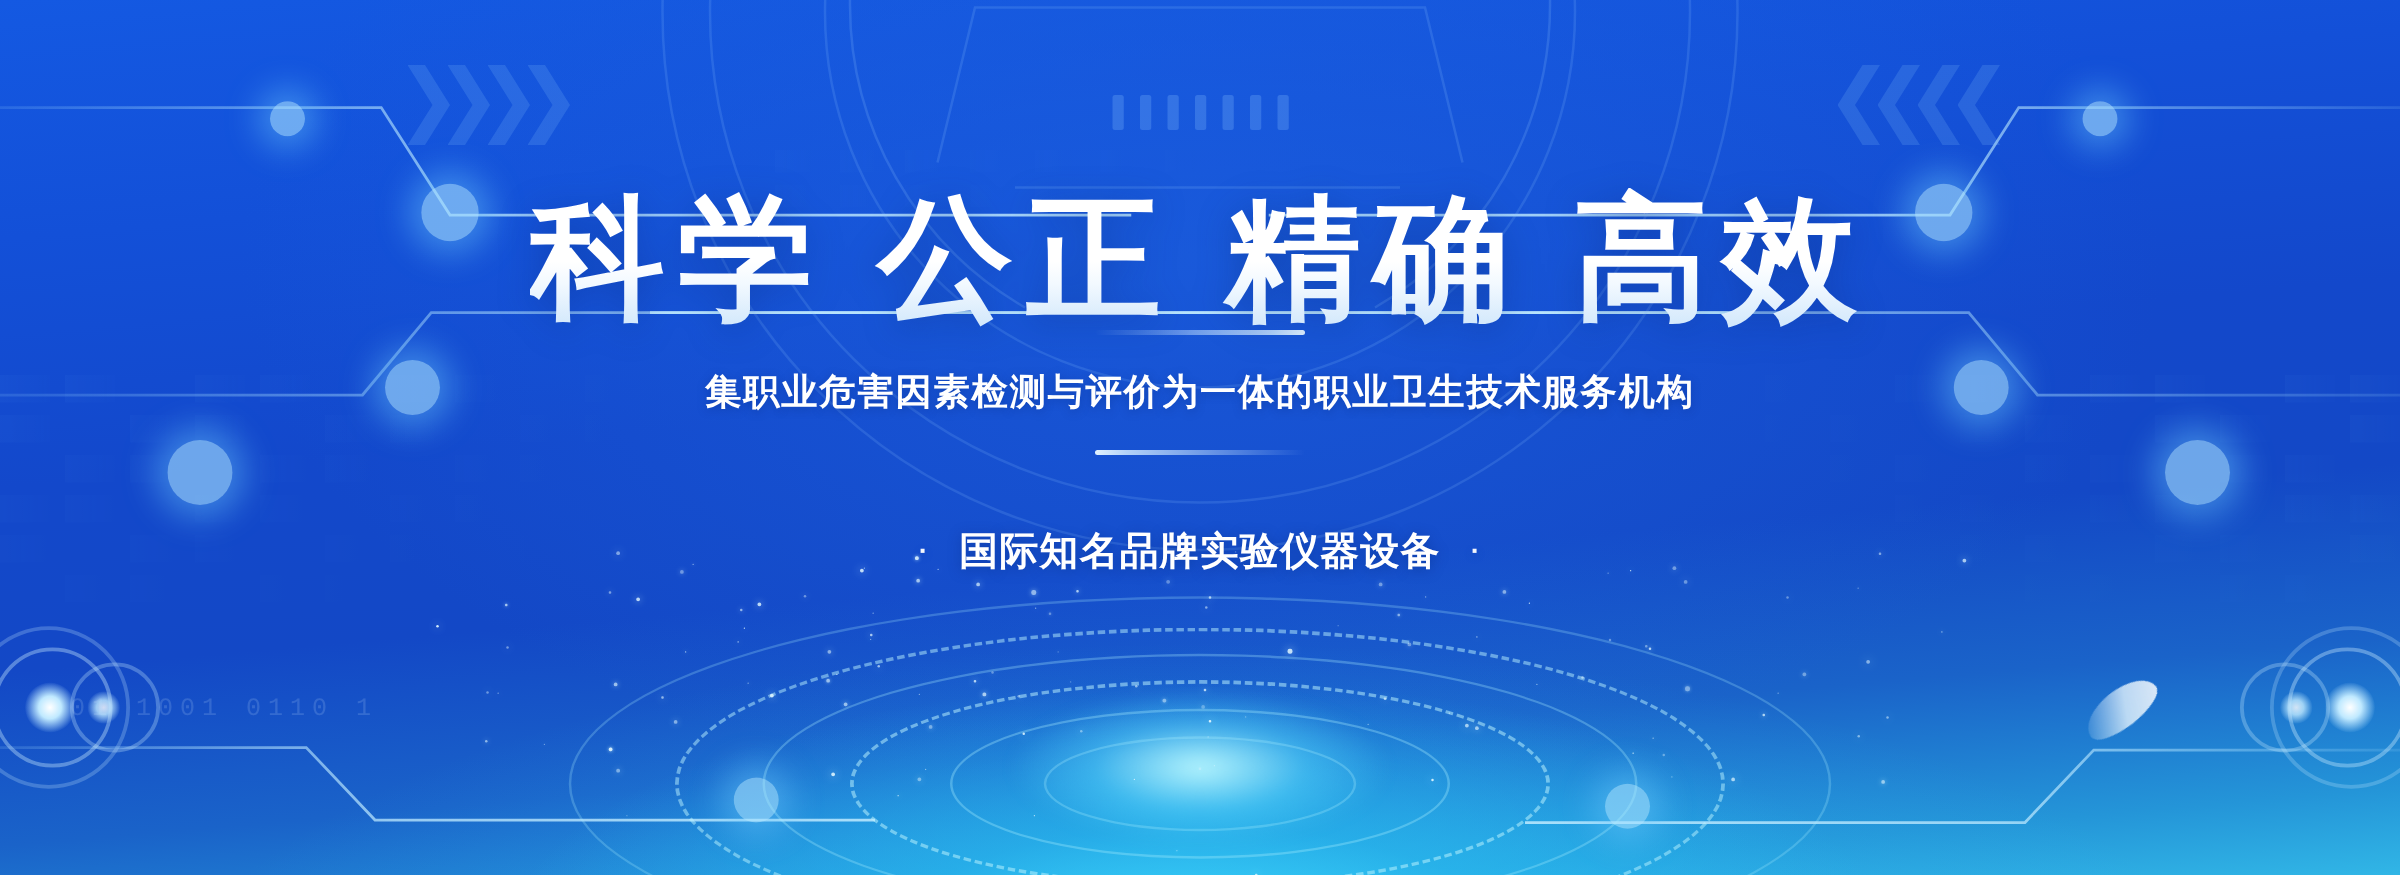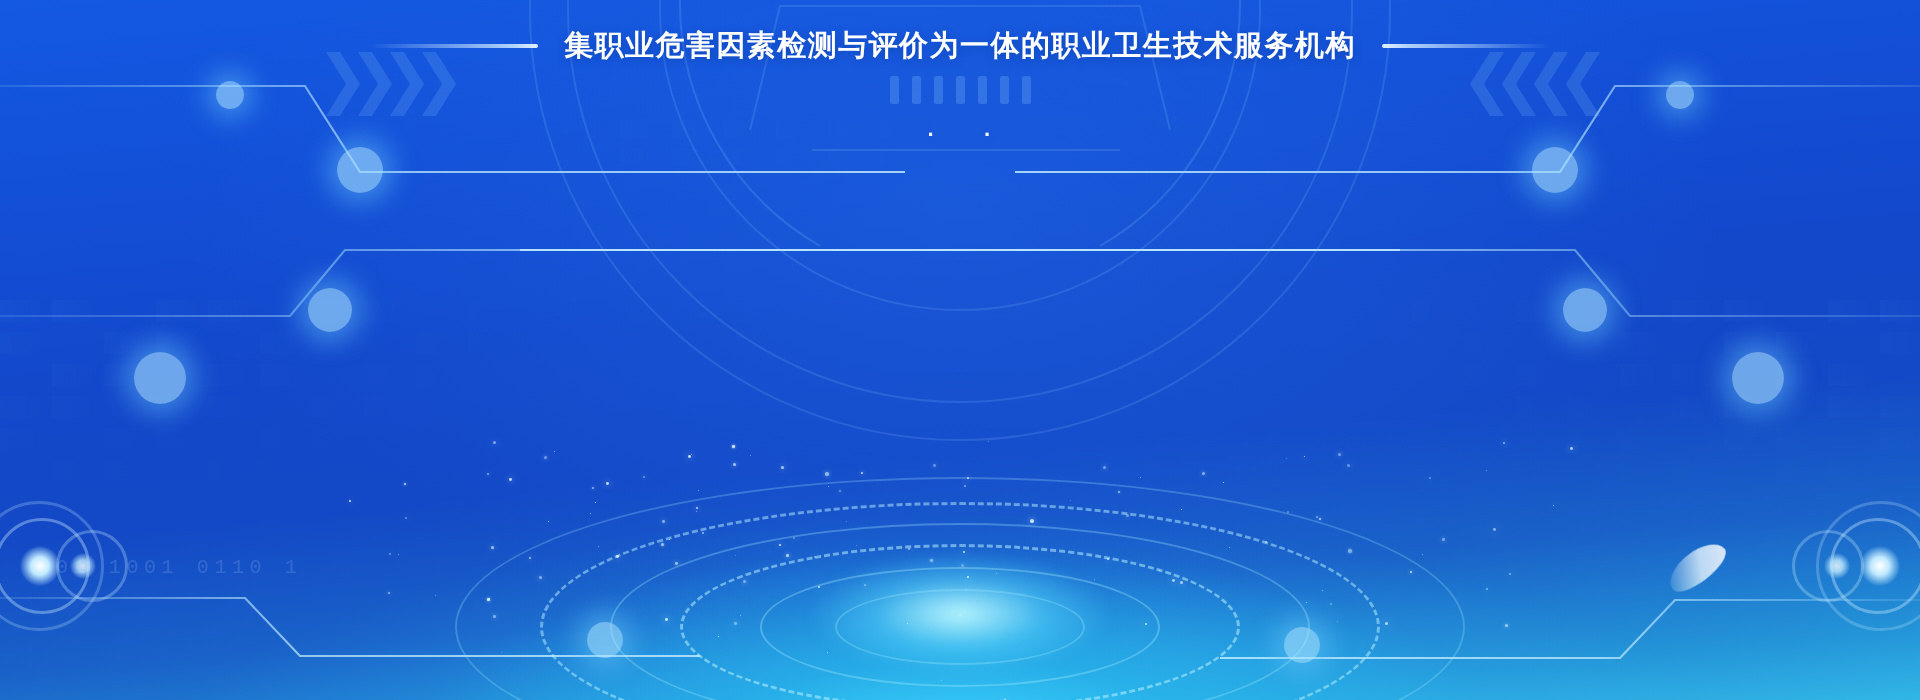--- a/index.html
+++ b/index.html
@@ -78,21 +78,21 @@
     letter-spacing:.10em;
     white-space:nowrap;
     color:#ffffff;
     background:linear-gradient(180deg,#ffffff 0%,#ffffff 52%,#f2f9ff 68%,#cfe6fb 100%);
     -webkit-background-clip:text; background-clip:text;
     -webkit-text-fill-color:transparent;
     text-shadow:0 0 0 rgba(0,0,0,0);
     filter:drop-shadow(0 4px 14px rgba(5,40,120,.35));
   }
 
-  .subwrap{ margin-top:26px; display:flex; align-items:center; gap:26px; }
+  .subwrap{ display:flex; align-items:center; gap:26px;flex-direction:column; }
   .rule{ width:168px; height:4px; border-radius:2px; }
   .rule.l{ background:linear-gradient(90deg, rgba(190,225,255,0) 0%, rgba(205,232,255,.85) 85%, rgba(225,242,255,1) 100%); }
   .rule.r{ background:linear-gradient(270deg, rgba(190,225,255,0) 0%, rgba(205,232,255,.85) 85%, rgba(225,242,255,1) 100%); }
   .subtitle{ font-size:29px; font-weight:700; color:#ffffff; letter-spacing:.05em; white-space:nowrap;
              text-shadow:0 2px 8px rgba(5,40,120,.35); }
 
   .tagline{ margin-top:56px; font-size:31px; font-weight:700; color:#ffffff;
             letter-spacing:.035em; white-space:nowrap;
             text-shadow:0 2px 10px rgba(5,40,120,.4); display:flex; align-items:center; }
   .tagline .sep{ margin:0 24px; font-size:22px; opacity:.95; }
@@ -435,26 +435,28 @@
     <span class="arc" style="right:14px;width:130px;height:130px;margin-top:-65px;opacity:.45;"></span>
     <span class="arc" style="right:96px;width:72px;height:72px;margin-top:-36px;opacity:.55;"></span>
   </div>
 
   <div class="codestrip" style="left:56px; top:556px;">01 1001 0110 1</div>
 
   <div class="swoosh"></div>
 
   <div class="content">
 
+    <h1 class="title">科学  公正  精确  高效</h1>
 
     <div class="subwrap">
       <span class="rule l"></span>
       <span class="subtitle">集职业危害因素检测与评价为一体的职业卫生技术服务机构</span>
       <span class="rule r"></span>
     </div>
 
     <div class="tagline">
       <span class="sep">·</span>
+      <span>国际知名品牌实验仪器设备</span>
       <span class="sep">·</span>
     </div>
 
   </div>
 </div>
 
 </body></html>

